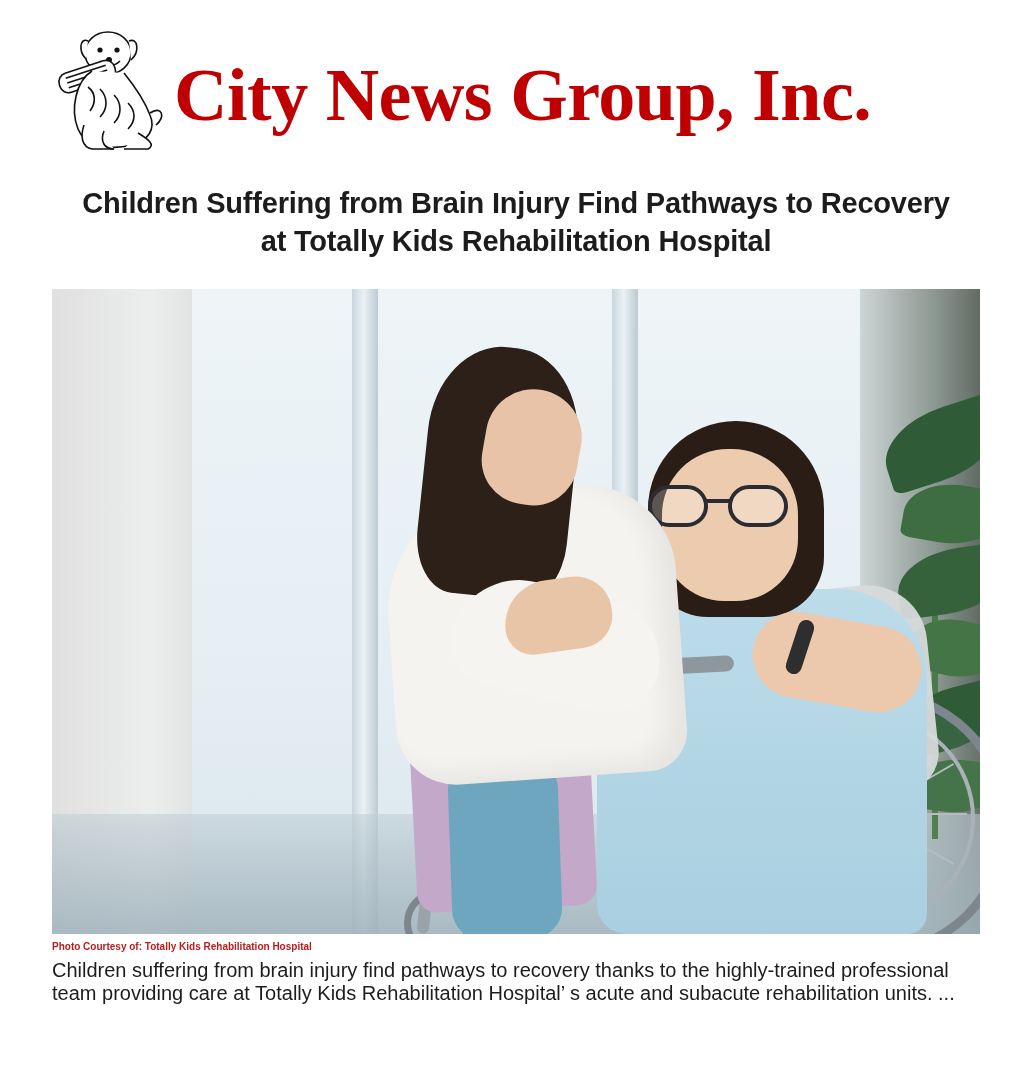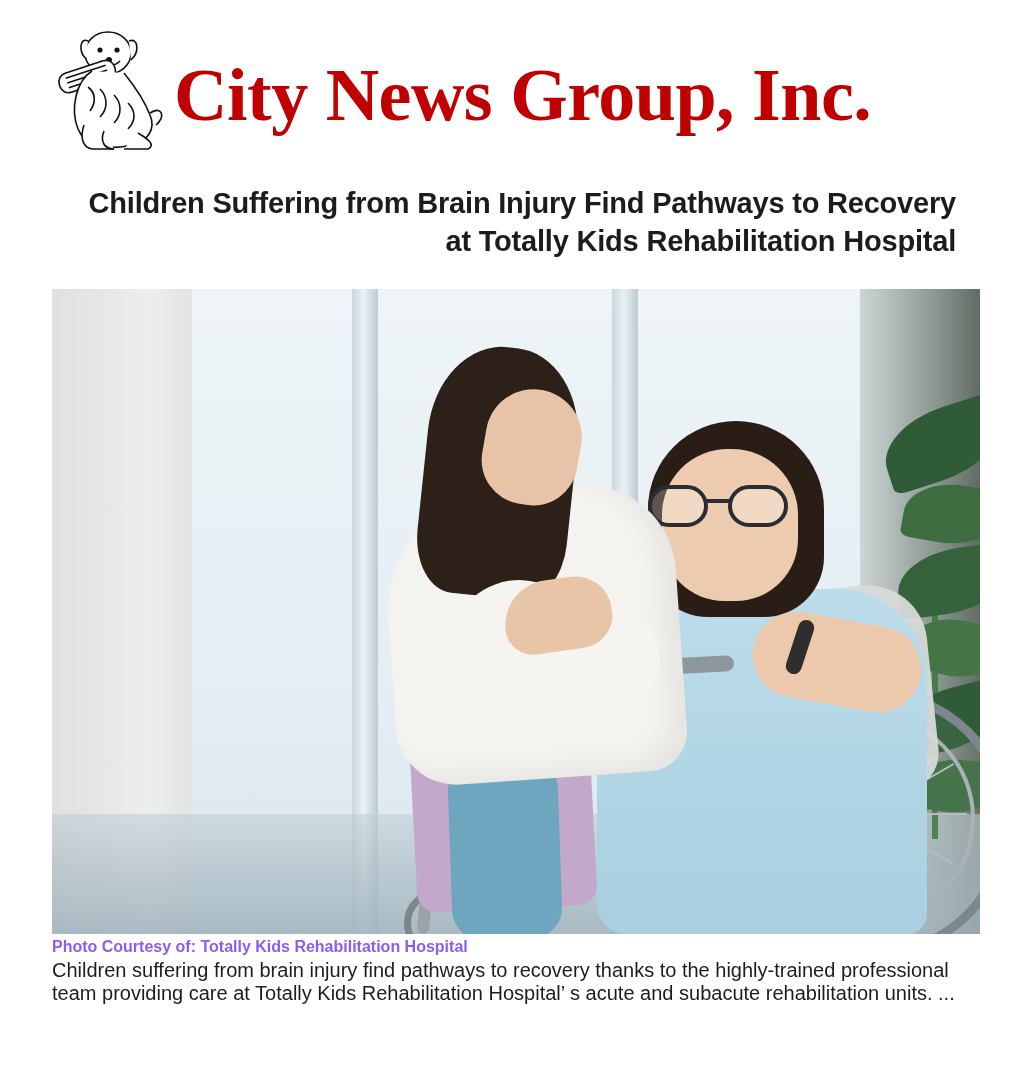--- a/index.html
+++ b/index.html
@@ -46,21 +46,21 @@
     letter-spacing: -0.5px;
     line-height: 1;
     margin-left: 4px;
     white-space: nowrap;
   }
 
   
   .headline {
     margin: 24px auto 0 auto;
     width: 880px;
-    text-align: right;
+    text-align: center;
     font-size: 29px;
     line-height: 38px;
     font-weight: bold;
     color: #1c1c1c;
     letter-spacing: -0.2px;
   }
 
   
   .photo-wrap {
     margin: 29px auto 0 auto;
@@ -307,23 +307,23 @@
     left: 352px; top: 600px;
     width: 54px; height: 54px;
     border: 7px solid #7d868c;
     border-radius: 50%;
   }
 
   
   .caption {
     width: 928px;
     margin: 5px auto 0 auto;
-    font-size: 16px;
+    font-size: 10px;
     font-weight: bold;
-    color: #8b5cf6;
+    color: #b91c1c;
     line-height: 16px;
   }
   .body-text {
     width: 928px;
     margin: 4px auto 0 auto;
     font-size: 20px;
     line-height: 23px;
     color: #1d1d1d;
   }
 </style>

